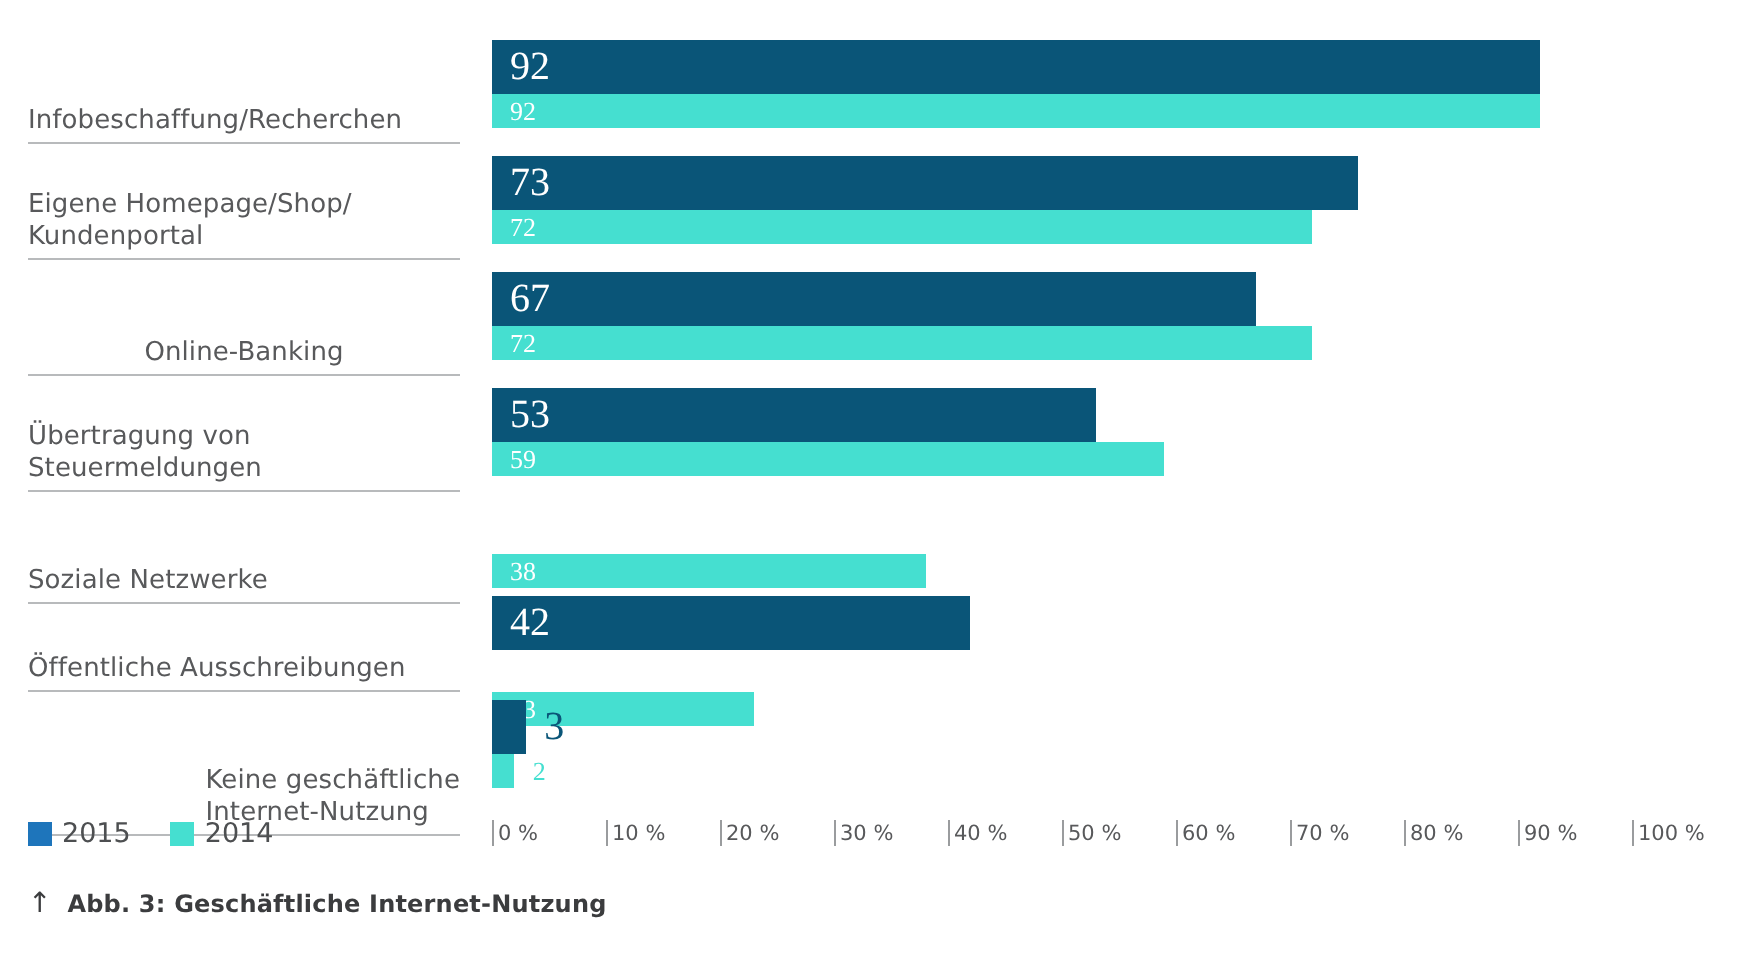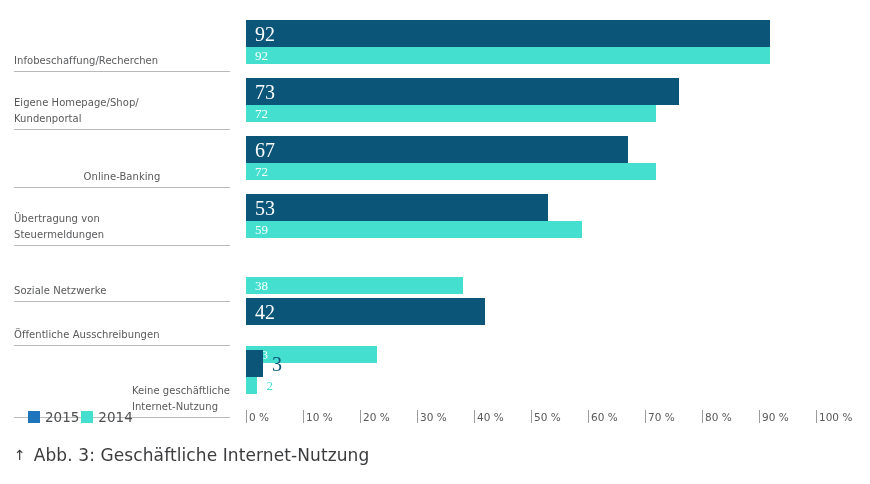--- a/index.html
+++ b/index.html
@@ -40,21 +40,21 @@
     left: 14px;
     width: 216px;
     box-sizing: border-box;
     border-bottom: 1px solid #b8babc;
     display: flex;
     flex-direction: column;
     justify-content: flex-end;
     padding-bottom: 3px;
   }
   .label-text {
-    font-size: 10px;
+    font-size: 13px;
     line-height: 15.5px;
     color: #58595b;
     white-space: pre-line;
     letter-spacing: 0.05px;
   }
 
   .bars {
     position: absolute;
     left: 246px;
     top: 0;
@@ -126,25 +126,25 @@
     left: 3px;
     top: 1px;
     font-size: 10.5px;
     color: #58595b;
     white-space: nowrap;
   }
 
   
   .legend {
     position: absolute;
-    left: 28px;
+    left: 14px;
     top: 409px;
     display: flex;
     align-items: center;
-    gap: 2px;
+    gap: 20px;
   }
   .legend-item {
     display: flex;
     align-items: center;
     gap: 5px;
   }
   .legend-swatch {
     width: 12px;
     height: 12px;
     display: block;
@@ -164,22 +164,22 @@
     display: flex;
     align-items: center;
     gap: 8px;
   }
   .caption-arrow {
     font-size: 14px;
     line-height: 1;
     color: #3b3c3e;
   }
   .caption-text {
-    font-size: 17px;
-    font-weight: normal;
+    font-size: 12px;
+    font-weight: bold;
     color: #3b3c3e;
     letter-spacing: 0.1px;
   }
 </style>
 </head>
 <body>
 
 <div id="figure">
 
   <div class="rows">

